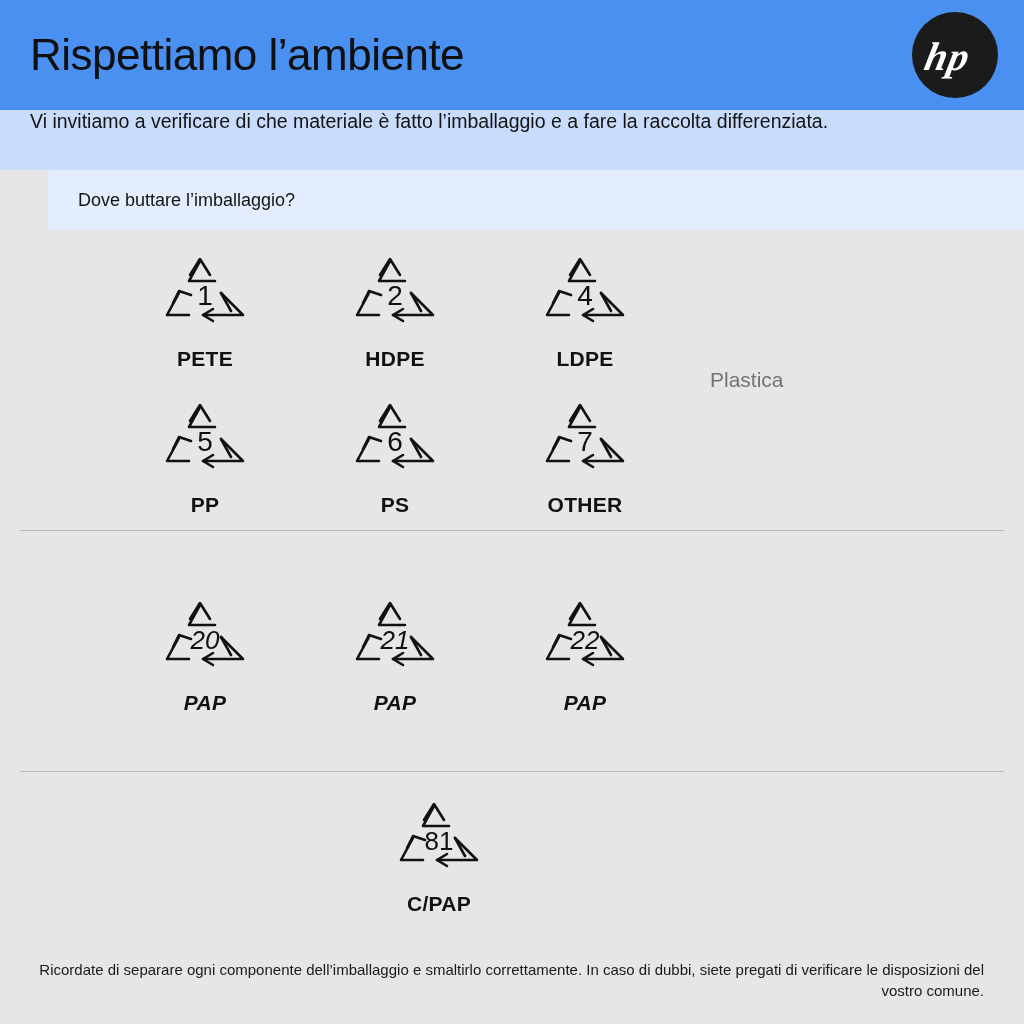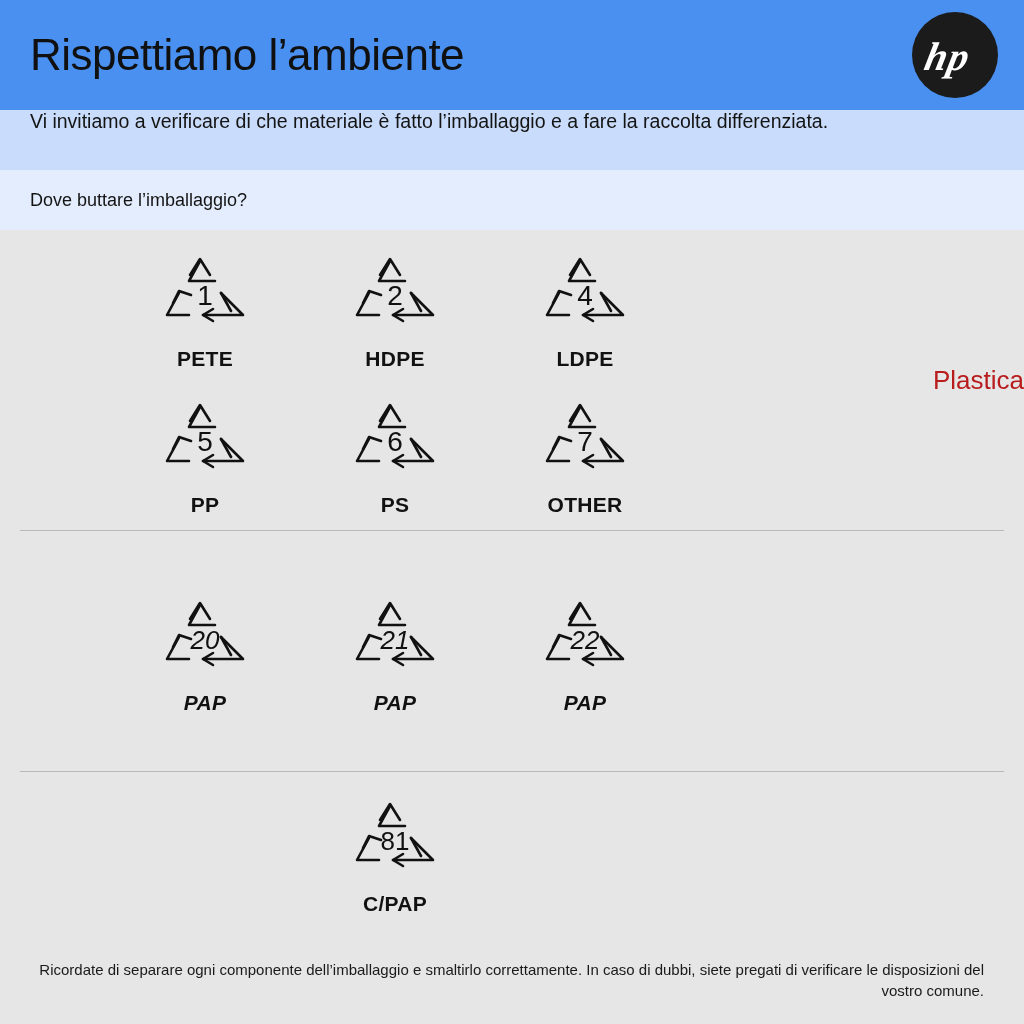--- a/index.html
+++ b/index.html
@@ -62,20 +62,21 @@
   }
 
   
   .question-band {
     height: 60px;
     background: #e3edfd;
     display: flex;
     align-items: center;
     padding: 0 30px;
     box-sizing: border-box;
+    margin-left: 48px;
   }
   .question-text {
     font-size: 18px;
     color: #141414;
   }
 
   
   .content {
     background: #e6e6e6;
     padding: 0;
@@ -116,30 +117,30 @@
   }
   .symbol-label {
     font-size: 21px;
     font-weight: bold;
     color: #111;
     margin-top: 14px;
     letter-spacing: 0.3px;
     text-align: center;
   }
   .category-label {
-    font-size: 26px;
-    color: #b91c1c;
+    font-size: 21px;
+    color: #737373;
     flex: 1;
-    text-align: right;
+    text-align: left;
     padding-left: 10px;
   }
 
   .section-plastic { height: 300px; }
   .section-paper { height: 240px; font-style: italic; }
-  .section-other { height: 160px; }
+  .section-other { height: 160px; padding-left: 44px; }
 
   
   .footer-note {
     position: absolute;
     left: 30px;
     right: 40px;
     bottom: 22px;
     font-size: 15px;
     color: #1a1a1a;
     line-height: 1.45;

